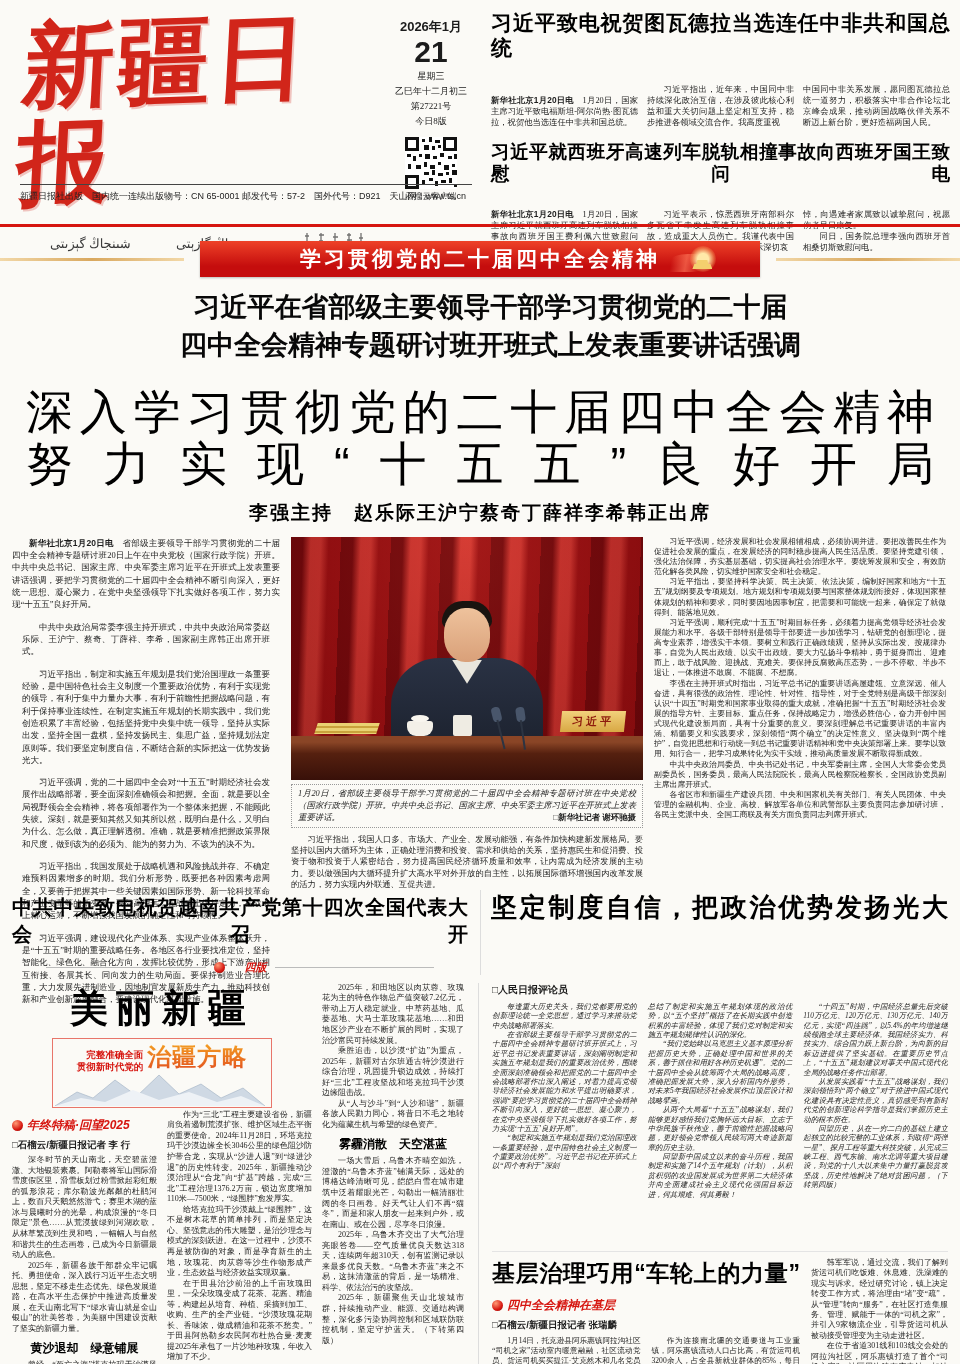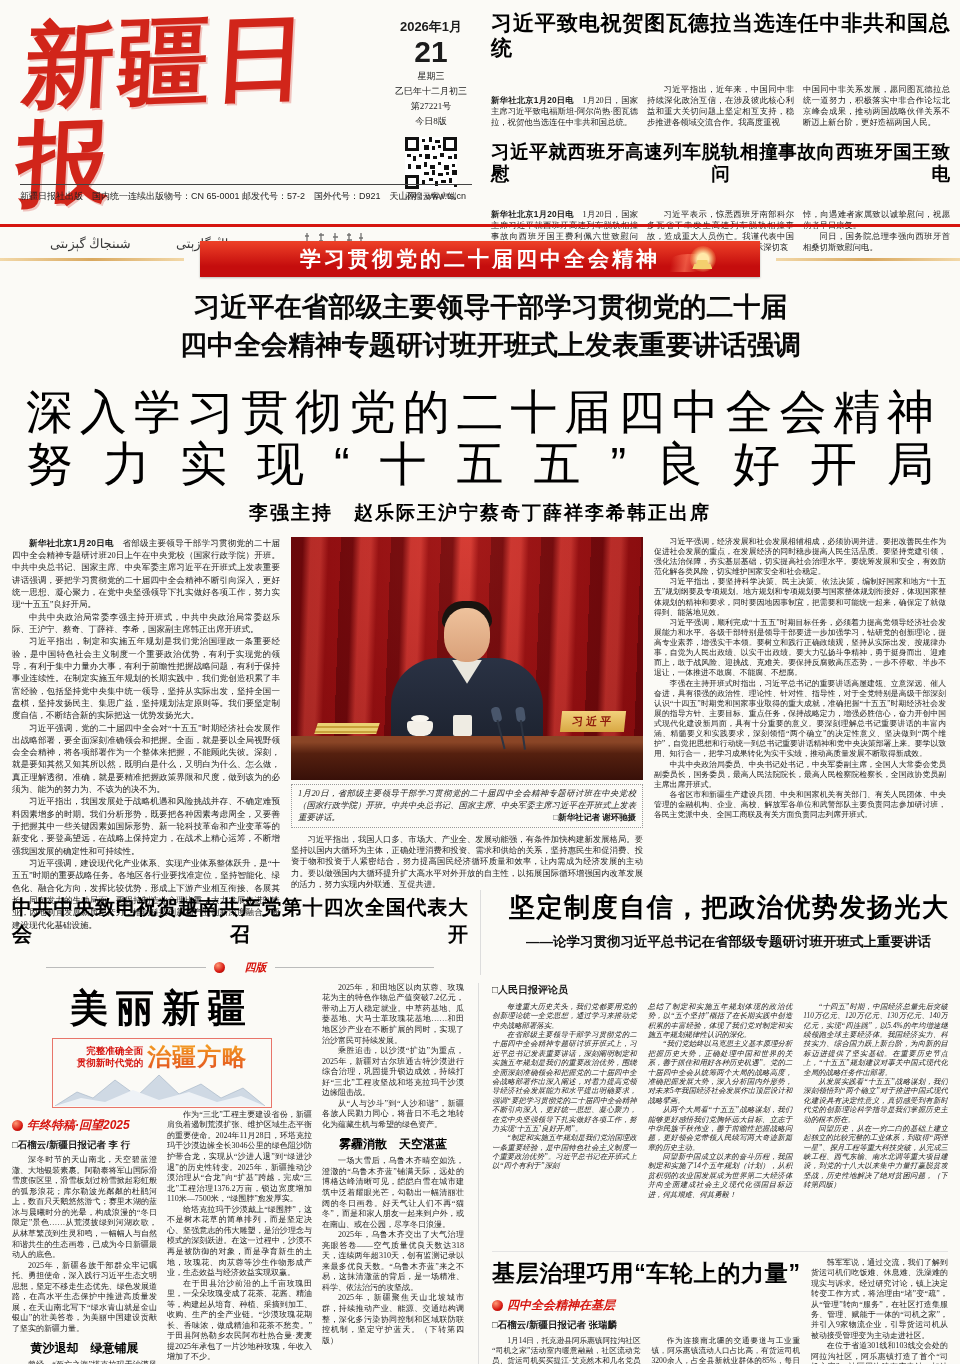--- a/index.html
+++ b/index.html
@@ -54,21 +54,21 @@
   .kicker{margin-top:10px;text-align:center;font-weight:900;font-size:27px;line-height:1.4;color:#080808;padding-left:21px;}
   .main-headline{margin-top:21px;font-weight:400;color:#000;}
   .mh{text-align:justify;text-align-last:justify;padding:0 26px;font-size:47px;line-height:1.12;}
   .subhead{margin-top:9px;text-align:center;font-weight:900;font-size:19px;letter-spacing:2px;color:#000;}
 
   
   .lead-body{display:flex;gap:11px;padding:11px 12px 0;height:352px;box-sizing:border-box;}
   .lead-left{width:268px;font-size:8.5px;line-height:1.45;}
   .lead-center{width:352px;}
   .lead-right{width:292px;font-size:7.8px;line-height:1.3;}
-  .lead-left .paras p,.lead-right .paras p{margin:0;}
+  .lead-left .paras p,.lead-right .paras p{margin:10px;}
   .dateline{font-weight:bold;font-family:"Liberation Sans","DejaVu Sans",sans-serif;}
 
   .photo{position:relative;height:243px;overflow:hidden;background:#9c1216;}
   .curtain{position:absolute;inset:0;
      background:repeating-linear-gradient(92deg,rgba(70,0,2,.55) 0 12px,rgba(255,110,84,.28) 20px 30px,rgba(130,10,10,.5) 38px 50px),
                 radial-gradient(ellipse at 50% 0%,#c62a28 0%,#a01418 55%,#7e0c10 100%);}
   .desk{position:absolute;left:0;right:0;bottom:0;height:44px;
      background:linear-gradient(180deg,#8a4526 0 14%,#55200f 40%,#381009 100%);}
   .suit{position:absolute;bottom:38px;left:50%;transform:translateX(-50%);width:152px;height:84px;
      background:linear-gradient(180deg,#2a3244,#1d2330);border-radius:48px 48px 6px 6px;}
@@ -96,34 +96,34 @@
 
   
   .band{display:flex;margin-top:8px;padding:4px 12px 2px;}
   .band-left{width:456px;padding-top:4px;}
   .band-left-h{font-weight:900;font-size:20px;color:#000;text-align:justify;text-align-last:justify;}
   .ref-row{display:flex;align-items:center;margin-top:12px;padding:0 34px;}
   .ref-line{flex:1;height:1px;background:#bbb;}
   .ref-badge{margin:0 8px;display:flex;align-items:center;gap:20px;color:#d6150f;font-weight:bold;font-size:11px;font-style:italic;}
   .pome{display:inline-block;width:11px;height:11px;border-radius:50%;
         background:radial-gradient(circle at 35% 30%,#ff9a76,#d6150f 62%,#80100b);}
-  .band-right{flex:1;padding-left:28px;border-left:1px solid #ddd;margin-left:12px;}
+  .band-right{flex:1;padding-left:10px;border-left:1px solid #ddd;margin-left:12px;}
   .band-right-h{font-weight:900;font-size:26px;color:#000;text-align:justify;text-align-last:justify;}
   .band-right-sub{margin-top:8px;text-align:center;font-weight:bold;font-size:13.5px;color:#111;}
 
   
   .bottom{display:flex;gap:14px;padding:6px 12px 0;}
   .bx{width:452px;}
   .right-bottom{flex:1;border-left:1px solid #ddd;padding-left:13px;}
 
   .bx-top{display:flex;gap:10px;}
   .bx-main{width:300px;}
   .bx-title{font-weight:900;font-size:38px;letter-spacing:8px;text-align:center;color:#000;}
   .zfl-box{position:relative;width:220px;height:70px;margin:4px auto 0;border:1px solid #e8756a;padding:2px 4px;box-sizing:border-box;}
-  .zfl-row{display:flex;align-items:center;justify-content:center;gap:4px;}
+  .zfl-row{display:flex;align-items:flex-end;justify-content:center;gap:4px;}
   .zfl-small{font-weight:900;font-size:9.5px;color:#d6150f;line-height:1.25;text-align:right;}
   .zfl-big{font-weight:900;font-size:24px;letter-spacing:1px;
      background:linear-gradient(180deg,#f5a623,#e14a1e);-webkit-background-clip:text;background-clip:text;color:transparent;}
   .zfl-mtn{position:absolute;left:2px;right:2px;bottom:1px;height:34px;}
   .bx-col3{width:142px;font-size:8px;line-height:1.32;}
   .badge-row{display:flex;align-items:center;gap:4px;color:#d6150f;font-weight:900;font-style:italic;font-size:12px;margin-top:8px;}
   .byline{font-size:9.5px;font-weight:bold;margin:5px 0 4px;font-family:"Liberation Sans","DejaVu Sans",sans-serif;}
   .bx-cols{display:flex;gap:10px;margin-top:2px;}
   .bx-col{width:145px;font-size:8px;line-height:1.32;}
   .news-subhead{text-align:center;font-weight:900;font-size:12px;margin:6px 0 4px;color:#000;font-style:normal;}
@@ -329,21 +329,20 @@
         <div class="ref-line"></div>
         <div class="ref-badge sans">
           <span class="pome"></span>
           <span>四版</span>
         </div>
         <div class="ref-line"></div>
       </div>
     </div>
     <div class="band-right">
       <div class="band-right-h sans">坚定制度自信，把政治优势发扬光大</div>
-      <div class="band-right-sub sans">——论学习贯彻习近平总书记在省部级专题研讨班开班式上重要讲话</div>
     </div>
   </div>
 
   <div class="bottom">
 
     <div class="bx">
       <div class="bx-top">
         <div class="bx-main">
           <div class="bx-title sans">美丽新疆</div>
           <div class="zfl-box">

